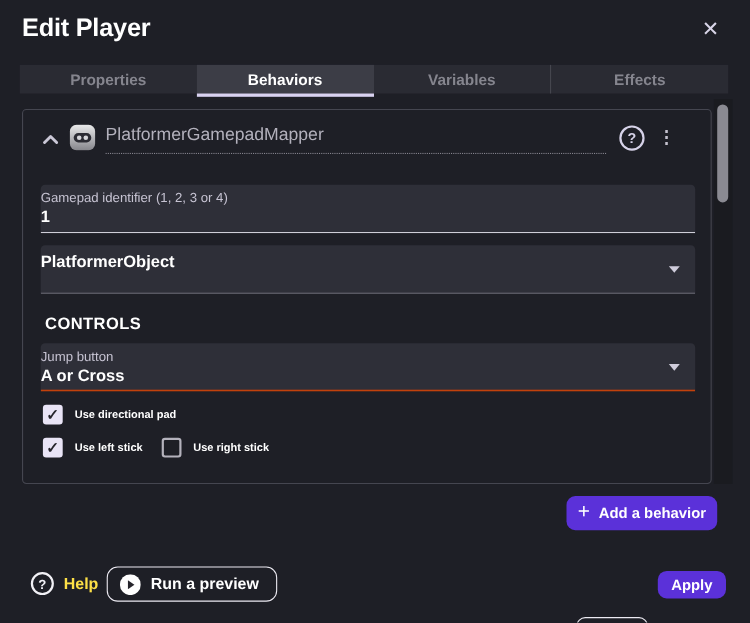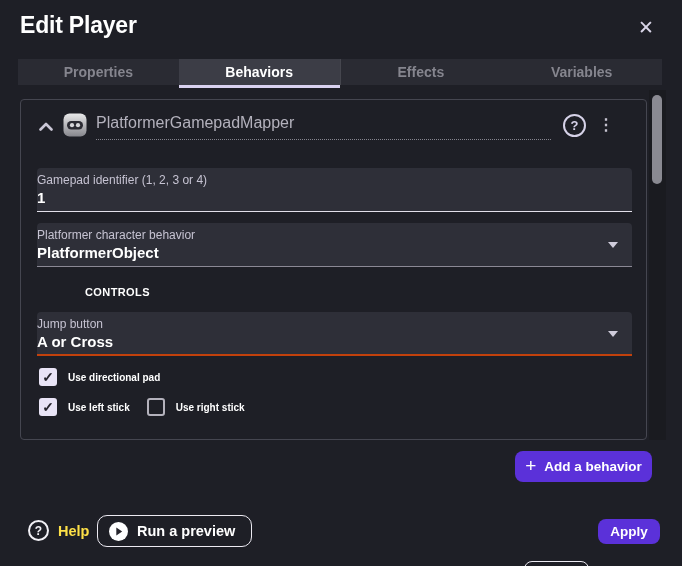--- a/index.html
+++ b/index.html
@@ -84,21 +84,21 @@
   .field.f1{top:68px;border-bottom:1px solid #e2e0ea;}
   .field.f2{top:123px;border-bottom:1px solid #8b8995;cursor:pointer;}
   .field.f3{top:212px;border-bottom:2px solid #c2410c;cursor:pointer;}
   .caret{
     position:absolute;right:14px;top:19px;width:0;height:0;
     border-left:5px solid transparent;border-right:5px solid transparent;
     border-top:6px solid #cfccdb;
   }
   .section-label{
     position:absolute;left:20px;top:186px;
-    font-size:11px;font-weight:700;color:#ffffff;letter-spacing:0.4px;margin-left:44px;
+    font-size:15px;font-weight:700;color:#ffffff;letter-spacing:0.4px;
   }
   
   .cb-row{position:absolute;left:18px;display:flex;align-items:center;}
   .cb-row.r1{top:268px;}
   .cb-row.r2{top:298px;}
   .cb{
     width:18px;height:18px;border-radius:3px;box-sizing:border-box;
     display:flex;align-items:center;justify-content:center;cursor:pointer;flex:none;
   }
   .cb.checked{background:#e9e4f6;color:#26252c;font-size:14px;font-weight:700;line-height:1;}
@@ -141,22 +141,22 @@
 </style>
 </head>
 <body>
 
 <div class="dialog-title">Edit Player</div>
 <div class="close-btn">✕</div>
 
 <div class="tabbar">
   <div class="tab">Properties</div>
   <div class="tab active">Behaviors</div>
+  <div class="tab">Variables</div>
   <div class="tab divider-left">Effects</div>
-  <div class="tab">Variables</div>
 </div>
 
 <div class="scroll-track"></div>
 <div class="scroll-thumb"></div>
 
 <div class="card">
 
   <div class="card-header">
     <div class="chevron">
       <svg width="14" height="9" viewBox="0 0 14 9">
@@ -181,21 +181,20 @@
     <div class="help-circle">?</div>
     <div class="more-dots">⋮</div>
   </div>
 
   <div class="field f1">
     <span class="flabel">Gamepad identifier (1, 2, 3 or 4)</span>
     <span class="fvalue">1</span>
   </div>
 
   <div class="field f2">
-    <span class="flabel">Platformer character behavior</span>
     <span class="fvalue">PlatformerObject</span>
     <span class="caret"></span>
   </div>
 
   <div class="section-label">CONTROLS</div>
 
   <div class="field f3">
     <span class="flabel">Jump button</span>
     <span class="fvalue">A or Cross</span>
     <span class="caret"></span>

